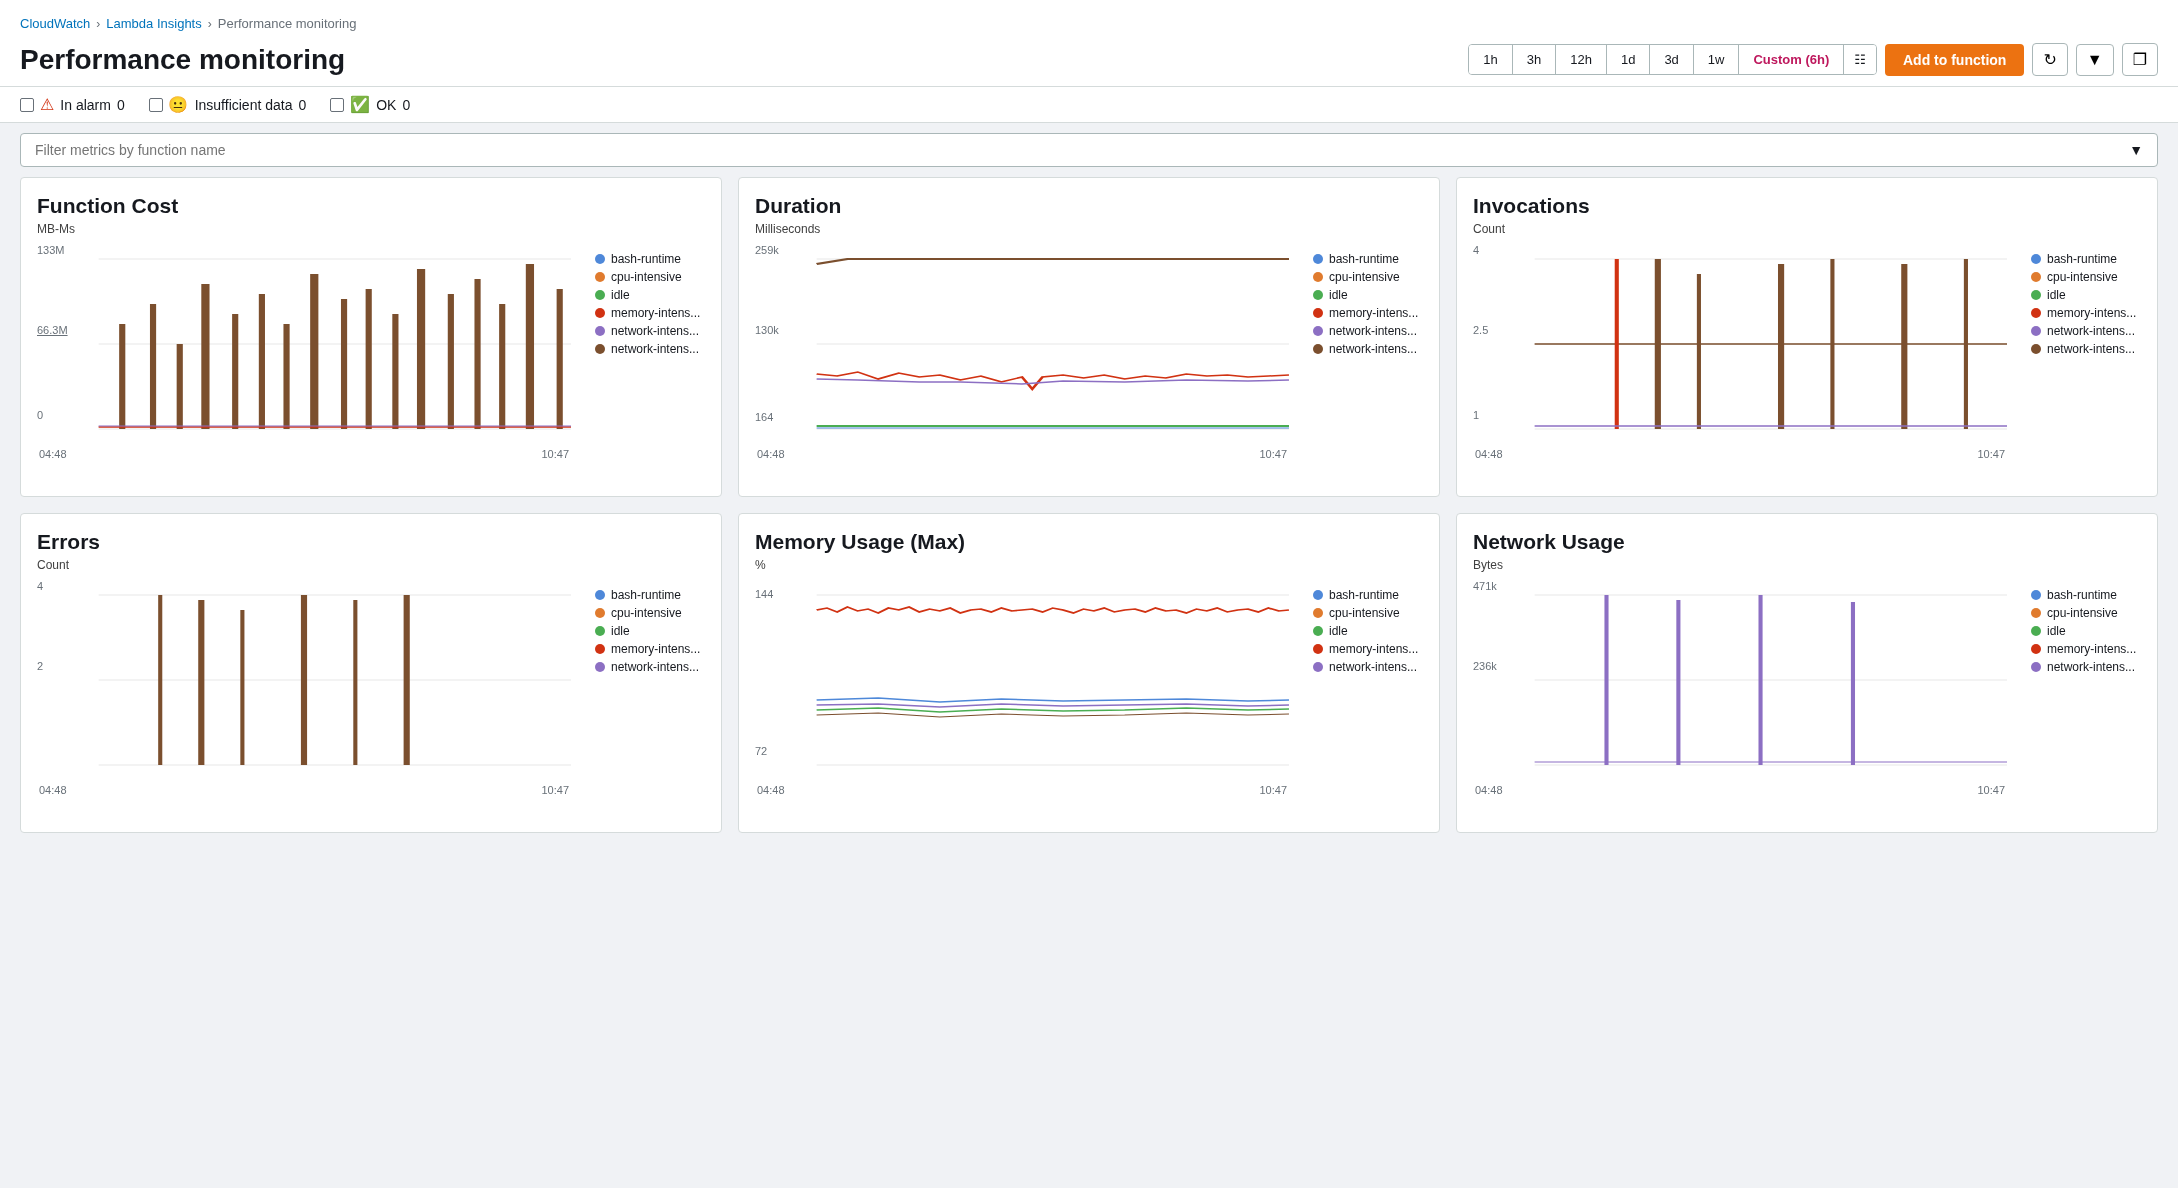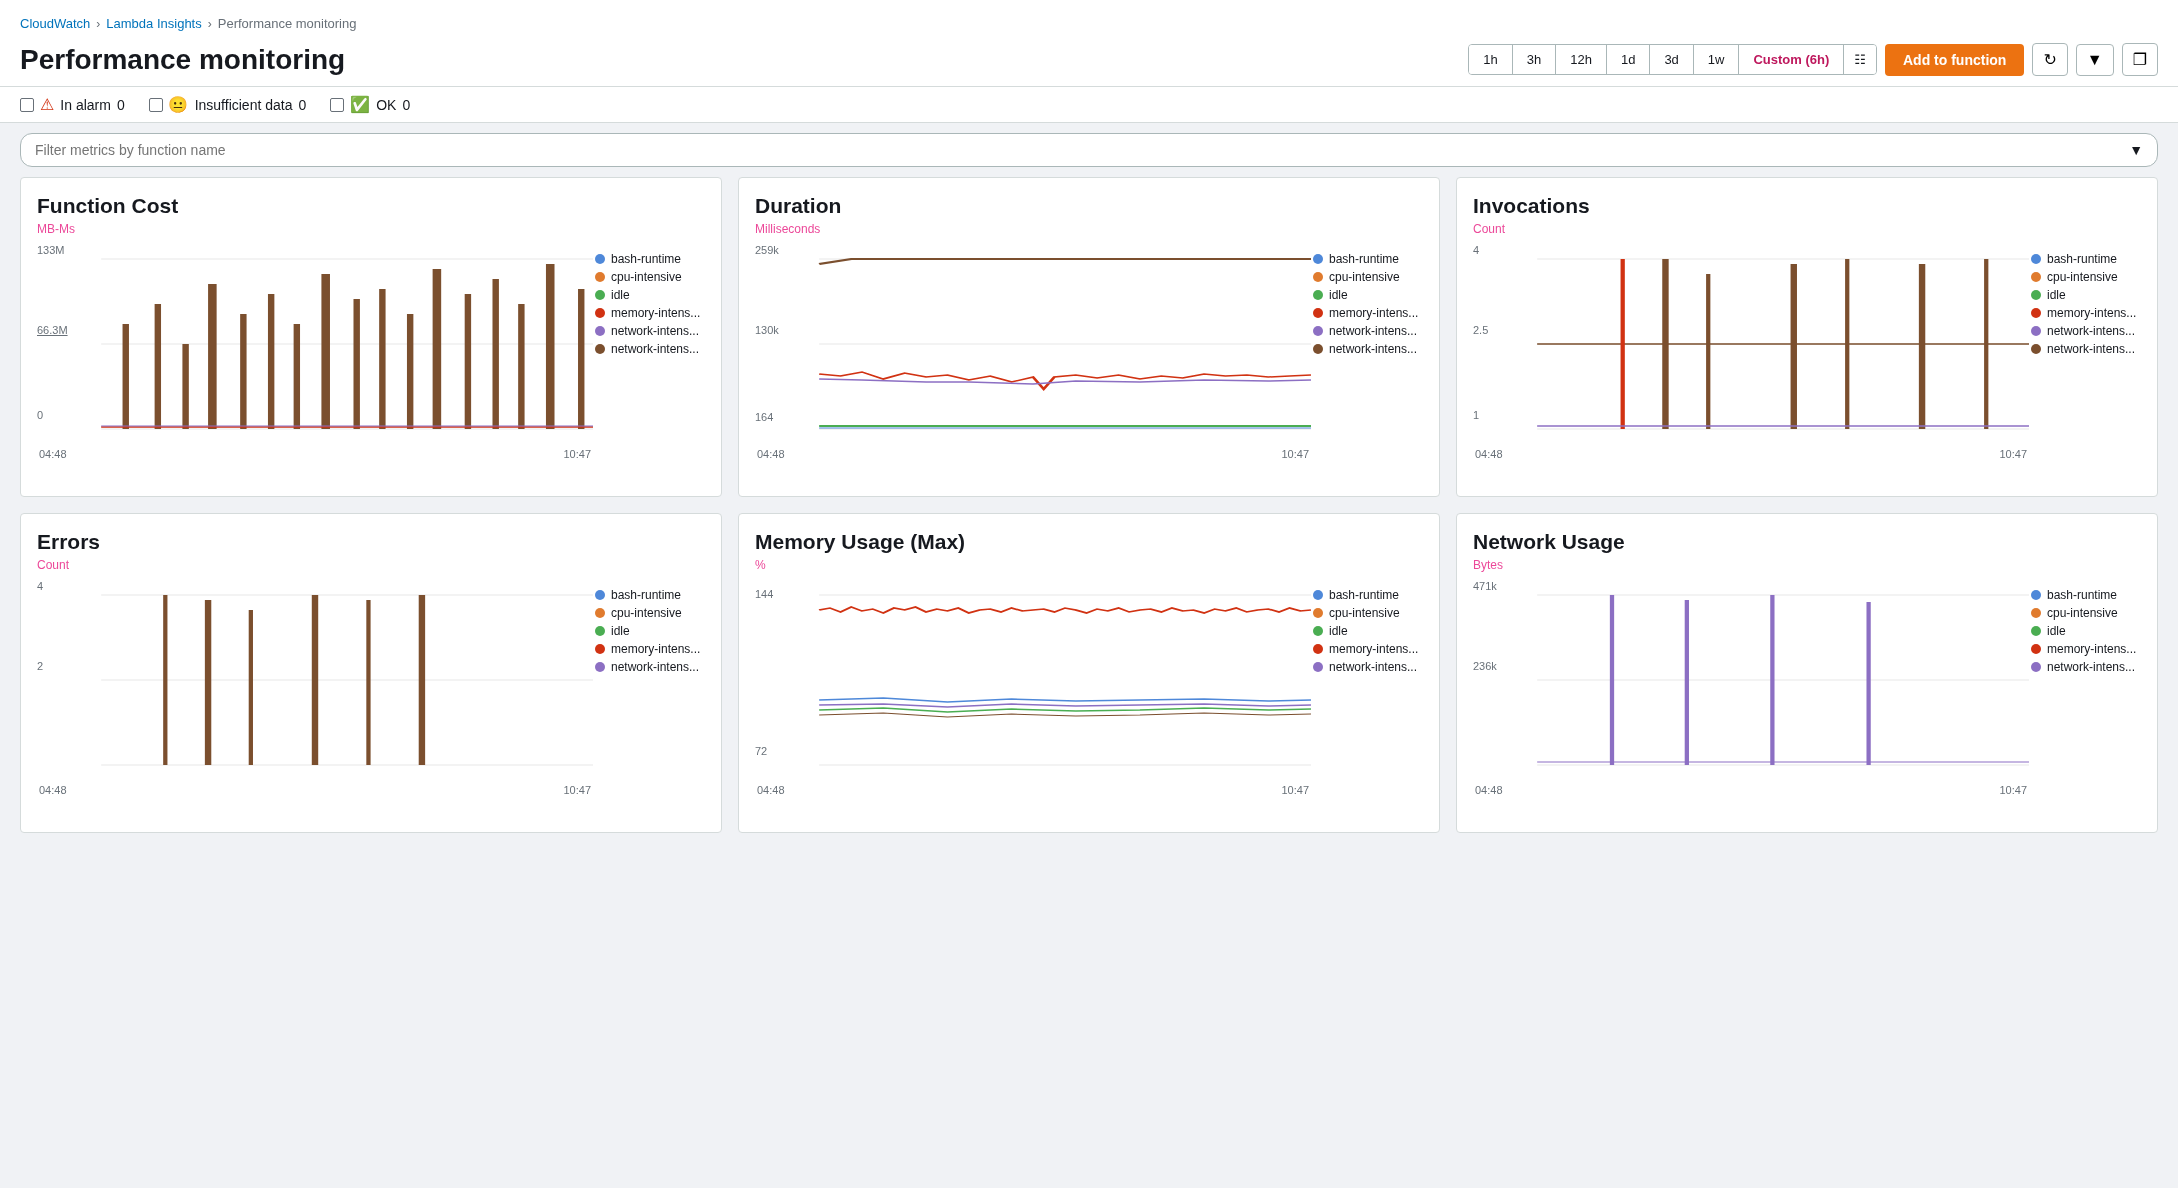--- a/index.html
+++ b/index.html
@@ -123,21 +123,21 @@
     .filter-bar {
       padding: 10px 20px;
       background: #f0f2f5;
     }
     .filter-input-inner {
       display: flex;
       align-items: center;
       justify-content: space-between;
       width: 100%;
       border: 1px solid #aab7b8;
-      border-radius: 12px;
+      border-radius: 4px;
       background: #fff;
       padding: 8px 14px;
     }
     .charts-grid {
       display: grid;
       grid-template-columns: 1fr 1fr 1fr;
       gap: 16px;
       padding: 0 20px 16px 20px;
     }
     .chart-card {
@@ -147,26 +147,26 @@
       padding: 16px;
       min-height: 320px;
     }
     .chart-title {
       font-size: 21px;
       font-weight: 700;
       margin-bottom: 4px;
     }
     .chart-subtitle {
       font-size: 12px;
-      color: #ec4899;
+      color: #404040;
       margin-bottom: 8px;
     }
     .chart-area {
       display: flex;
-      gap: 2px;
+      gap: 24px;
     }
     .chart-canvas {
       flex: 1;
       position: relative;
       min-height: 220px;
     }
     .chart-legend {
       display: flex;
       flex-direction: column;
       gap: 4px;

